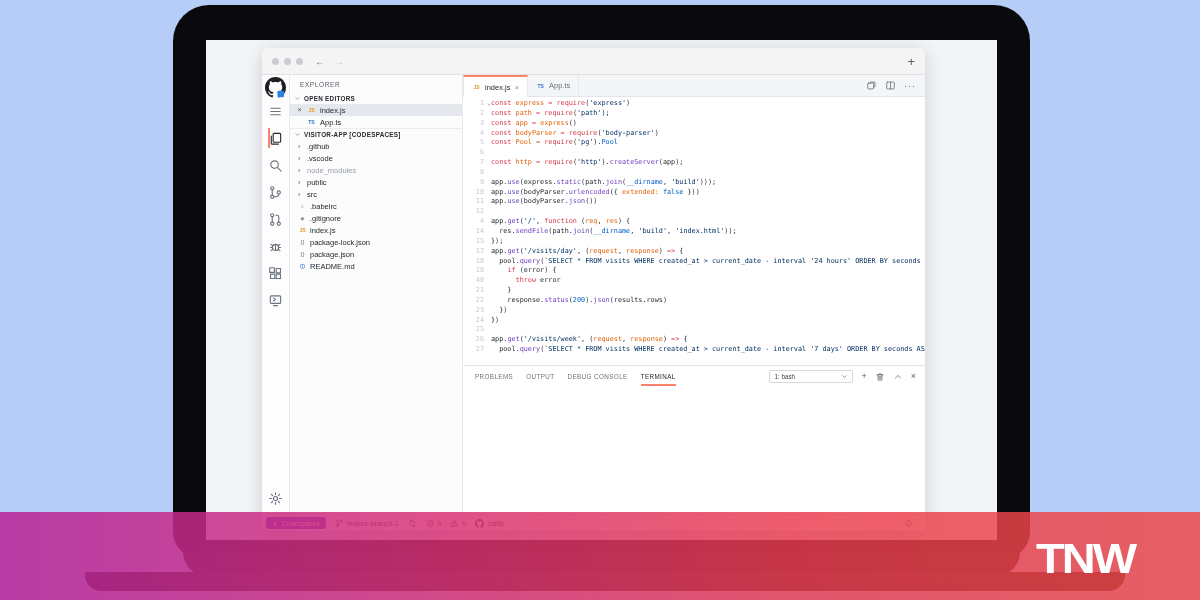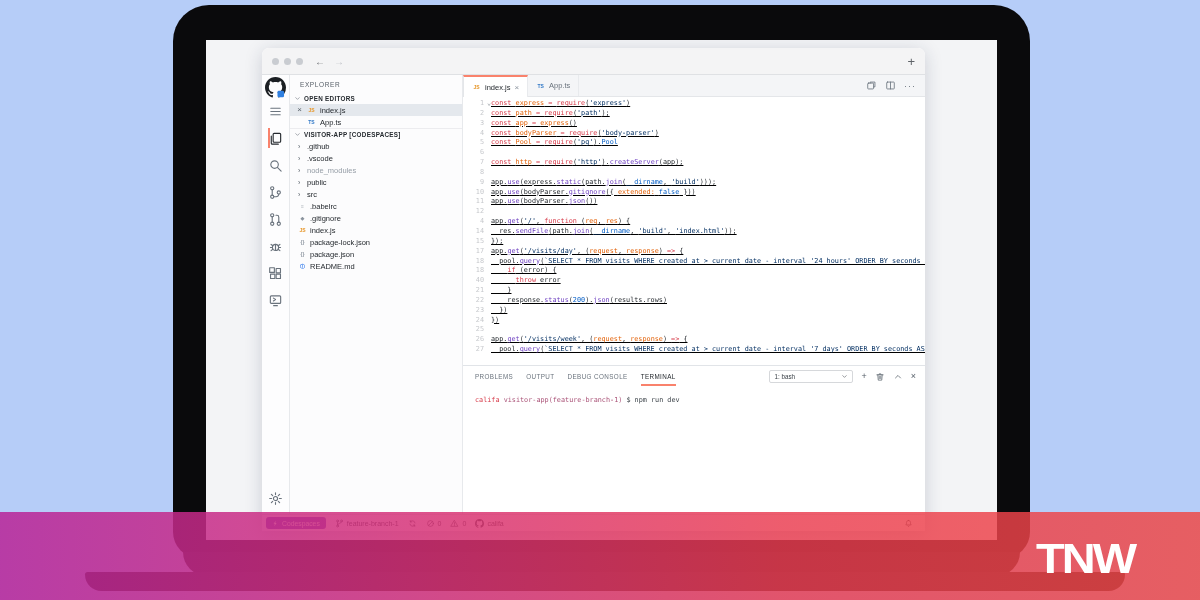--- a/index.html
+++ b/index.html
@@ -51,21 +51,21 @@
   .etab { display:flex; align-items:center; gap:4px; padding:0 8px; font-size:7.5px; color:#6a737d; border-right:1px solid #e8eaed; }
   .etab.active { background:#fff; color:#24292e; border-top:2px solid #f9826c; border-left:1px solid #e4e6e9; margin-bottom:-1px; }
   .etab .tclose { color:#8b949e; font-size:8px; }
   .tab-actions { margin-left:auto; display:flex; align-items:center; gap:8px; padding-right:9px; color:#6a737d; }
   .tab-actions svg { width:11px; height:11px; }
 
   .code { flex:1; min-height:0; overflow:hidden; font-family:"DejaVu Sans Mono", monospace; font-size:6.8px; line-height:9.85px; padding-top:2px; }
   .code-line { display:flex; white-space:pre; }
   .gut { width:28px; flex:none; text-align:right; padding-right:7px; color:#c6c8cc; position:relative; }
   .gut .fold { position:absolute; right:0; color:#9aa0a6; }
-  .lc { flex:1; overflow:hidden;text-decoration:underline; }
+  .lc { flex:1; overflow:hidden; }
   .k{color:#d73a49;} .v{color:#e36209;} .f{color:#6f42c1;text-align:center;} .s{color:#032f62;} .b{color:#005cc5;} .d{color:#24292e;}
 
   .panel { height:149px; flex:none; border-top:1px solid #e1e4e8; display:flex; flex-direction:column; }
   .panel-head { height:21px; flex:none; display:flex; align-items:center; padding:0 9px 0 12px; gap:13px; }
   .ptab { font-size:6.3px; letter-spacing:.4px; color:#6a737d; padding:5px 0 4px; }
   .ptab.active { color:#24292e; border-bottom:2px solid #f9826c; }
   .panel-right { margin-left:auto; display:flex; align-items:center; gap:8px; color:#57606a; }
   .shellsel { width:84px; height:13px; border:1px solid #d6d8db; border-radius:2px; background:#fff; display:flex; align-items:center; font-size:6.3px; color:#3b4248; padding:0 4px; justify-content:space-between; }
   .shellsel svg { width:7px; height:7px; }
   .panel-right .pi svg { width:10px; height:10px; }
@@ -286,21 +286,21 @@
           <div class="code" id="code-lines">
               <div class="code-line"><span class="gut">1<span class="fold">⌄</span></span><span class="lc"><span class="k">const </span><span class="v">express</span><span class="k"> = </span><span class="k">require</span><span class="d">(</span><span class="s">'express'</span><span class="d">)</span></span></div>
               <div class="code-line"><span class="gut">2</span><span class="lc"><span class="k">const </span><span class="v">path</span><span class="k"> = </span><span class="k">require</span><span class="d">(</span><span class="s">'path'</span><span class="d">);</span></span></div>
               <div class="code-line"><span class="gut">3</span><span class="lc"><span class="k">const </span><span class="v">app</span><span class="k"> = </span><span class="v">express</span><span class="d">()</span></span></div>
               <div class="code-line"><span class="gut">4</span><span class="lc"><span class="k">const </span><span class="v">bodyParser</span><span class="k"> = </span><span class="k">require</span><span class="d">(</span><span class="s">'body-parser'</span><span class="d">)</span></span></div>
               <div class="code-line"><span class="gut">5</span><span class="lc"><span class="k">const </span><span class="v">Pool</span><span class="k"> = </span><span class="k">require</span><span class="d">(</span><span class="s">'pg'</span><span class="d">).</span><span class="b">Pool</span></span></div>
               <div class="code-line"><span class="gut">6</span><span class="lc"></span></div>
               <div class="code-line"><span class="gut">7</span><span class="lc"><span class="k">const </span><span class="v">http</span><span class="k"> = </span><span class="k">require</span><span class="d">(</span><span class="s">'http'</span><span class="d">).</span><span class="f">createServer</span><span class="d">(app);</span></span></div>
               <div class="code-line"><span class="gut">8</span><span class="lc"></span></div>
               <div class="code-line"><span class="gut">9</span><span class="lc"><span class="d">app.</span><span class="f">use</span><span class="d">(express.</span><span class="f">static</span><span class="d">(path.</span><span class="f">join</span><span class="d">(</span><span class="b">__dirname</span><span class="d">, </span><span class="s">'build'</span><span class="d">)));</span></span></div>
-              <div class="code-line"><span class="gut">10</span><span class="lc"><span class="d">app.</span><span class="f">use</span><span class="d">(bodyParser.</span><span class="f">gitignore</span><span class="d">({ </span><span class="v">extended:</span><span class="d"> </span><span class="b">false</span><span class="d"> }))</span></span></div>
+              <div class="code-line"><span class="gut">10</span><span class="lc"><span class="d">app.</span><span class="f">use</span><span class="d">(bodyParser.</span><span class="f">urlencoded</span><span class="d">({ </span><span class="v">extended:</span><span class="d"> </span><span class="b">false</span><span class="d"> }))</span></span></div>
               <div class="code-line"><span class="gut">11</span><span class="lc"><span class="d">app.</span><span class="f">use</span><span class="d">(bodyParser.</span><span class="f">json</span><span class="d">())</span></span></div>
               <div class="code-line"><span class="gut">12</span><span class="lc"></span></div>
               <div class="code-line"><span class="gut">4</span><span class="lc"><span class="d">app.</span><span class="f">get</span><span class="d">(</span><span class="s">'/'</span><span class="d">, </span><span class="k">function</span><span class="d"> (</span><span class="v">req</span><span class="d">, </span><span class="v">res</span><span class="d">) {</span></span></div>
               <div class="code-line"><span class="gut">14</span><span class="lc"><span class="d">  res.</span><span class="f">sendFile</span><span class="d">(path.</span><span class="f">join</span><span class="d">(</span><span class="b">__dirname</span><span class="d">, </span><span class="s">'build'</span><span class="d">, </span><span class="s">'index.html'</span><span class="d">));</span></span></div>
               <div class="code-line"><span class="gut">15</span><span class="lc"><span class="d">});</span></span></div>
               <div class="code-line"><span class="gut">17</span><span class="lc"><span class="d">app.</span><span class="f">get</span><span class="d">(</span><span class="s">'/visits/day'</span><span class="d">, (</span><span class="v">request</span><span class="d">, </span><span class="v">response</span><span class="d">) </span><span class="k">=&gt;</span><span class="d"> {</span></span></div>
               <div class="code-line"><span class="gut">18</span><span class="lc"><span class="d">  pool.</span><span class="f">query</span><span class="d">(</span><span class="s">`SELECT * FROM visits WHERE created_at &gt; current_date - interval '24 hours' ORDER BY seconds ASC`</span></span></div>
               <div class="code-line"><span class="gut">18</span><span class="lc"><span class="d">    </span><span class="k">if</span><span class="d"> (error) {</span></span></div>
               <div class="code-line"><span class="gut">40</span><span class="lc"><span class="d">      </span><span class="k">throw</span><span class="d"> error</span></span></div>
               <div class="code-line"><span class="gut">21</span><span class="lc"><span class="d">    }</span></span></div>
@@ -330,21 +330,21 @@
                 <span class="tx">+</span>
                 <span class="pi"><svg class="ic" viewBox="0 0 16 16">
                       <path d="M3 4.5h10M6.5 4.5V3h3v1.5M4.5 4.5l.7 8.5h5.6l.7-8.5M6.8 7v3.5M9.2 7v3.5"></path>
                     </svg></span>
                 <span class="pi"><svg class="ic" viewBox="0 0 16 16">
                       <path d="M4 9.5l4-4 4 4"></path>
                     </svg></span>
                 <span class="tx">×</span>
               </div>
             </div>
-            <div class="term" id="term-lines"><div><span class="tu">califa</span><span class="tp"> visitor-app(feature-branch-1)</span><span class="td"> $ npm run dev</span></div><div>&nbsp;</div></div>
+            <div class="term" id="term-lines"><div>&nbsp;</div></div>
           </div>
         </div>
       </div>
 
       <div class="statusbar">
         <div class="cs-badge">
           <svg viewBox="0 0 16 16" fill="#fff">
               <path d="M8.8 1.5L3.5 8.5h3L5.3 14l5.2-7h-3z"></path>
             </svg>
           <span>Codespaces</span>

